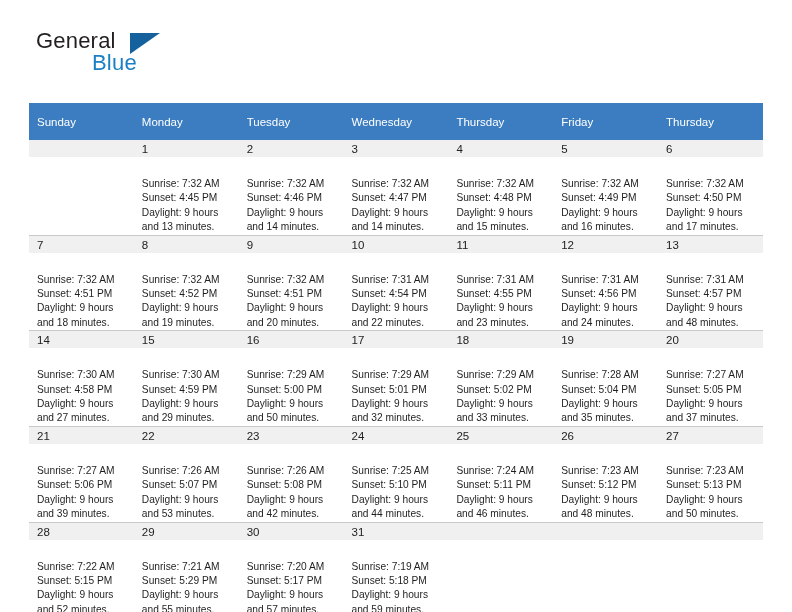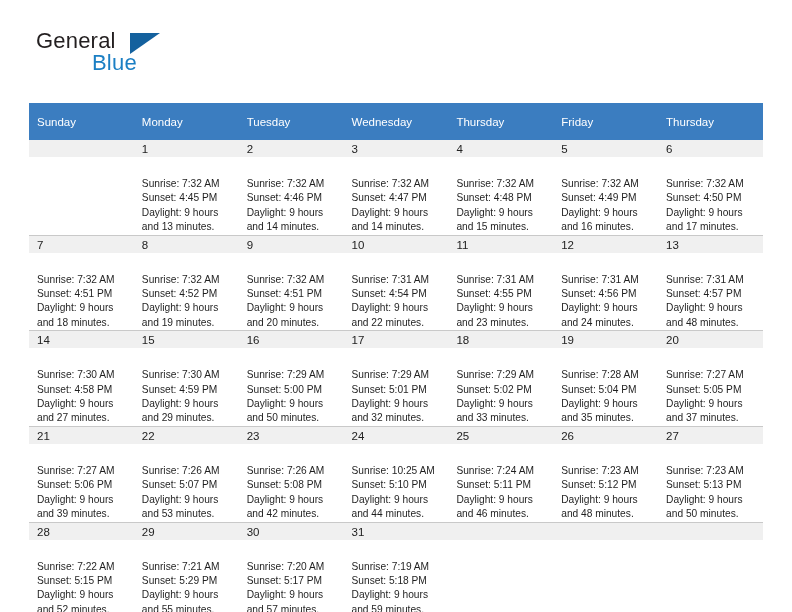--- a/index.html
+++ b/index.html
@@ -371,21 +371,21 @@
             <div class="cell-body">
               <div>Sunrise: 7:26 AM</div>
               <div>Sunset: 5:08 PM</div>
               <div>Daylight: 9 hours</div>
               <div>and 42 minutes.</div>
             </div>
           </td>
           <td class="">
             <div class="daynum-bar">24</div>
             <div class="cell-body">
-              <div>Sunrise: 10:25 AM</div>
+              <div>Sunrise: 7:25 AM</div>
               <div>Sunset: 5:10 PM</div>
               <div>Daylight: 9 hours</div>
               <div>and 44 minutes.</div>
             </div>
           </td>
           <td class="">
             <div class="daynum-bar">25</div>
             <div class="cell-body">
               <div>Sunrise: 7:24 AM</div>
               <div>Sunset: 5:11 PM</div>

